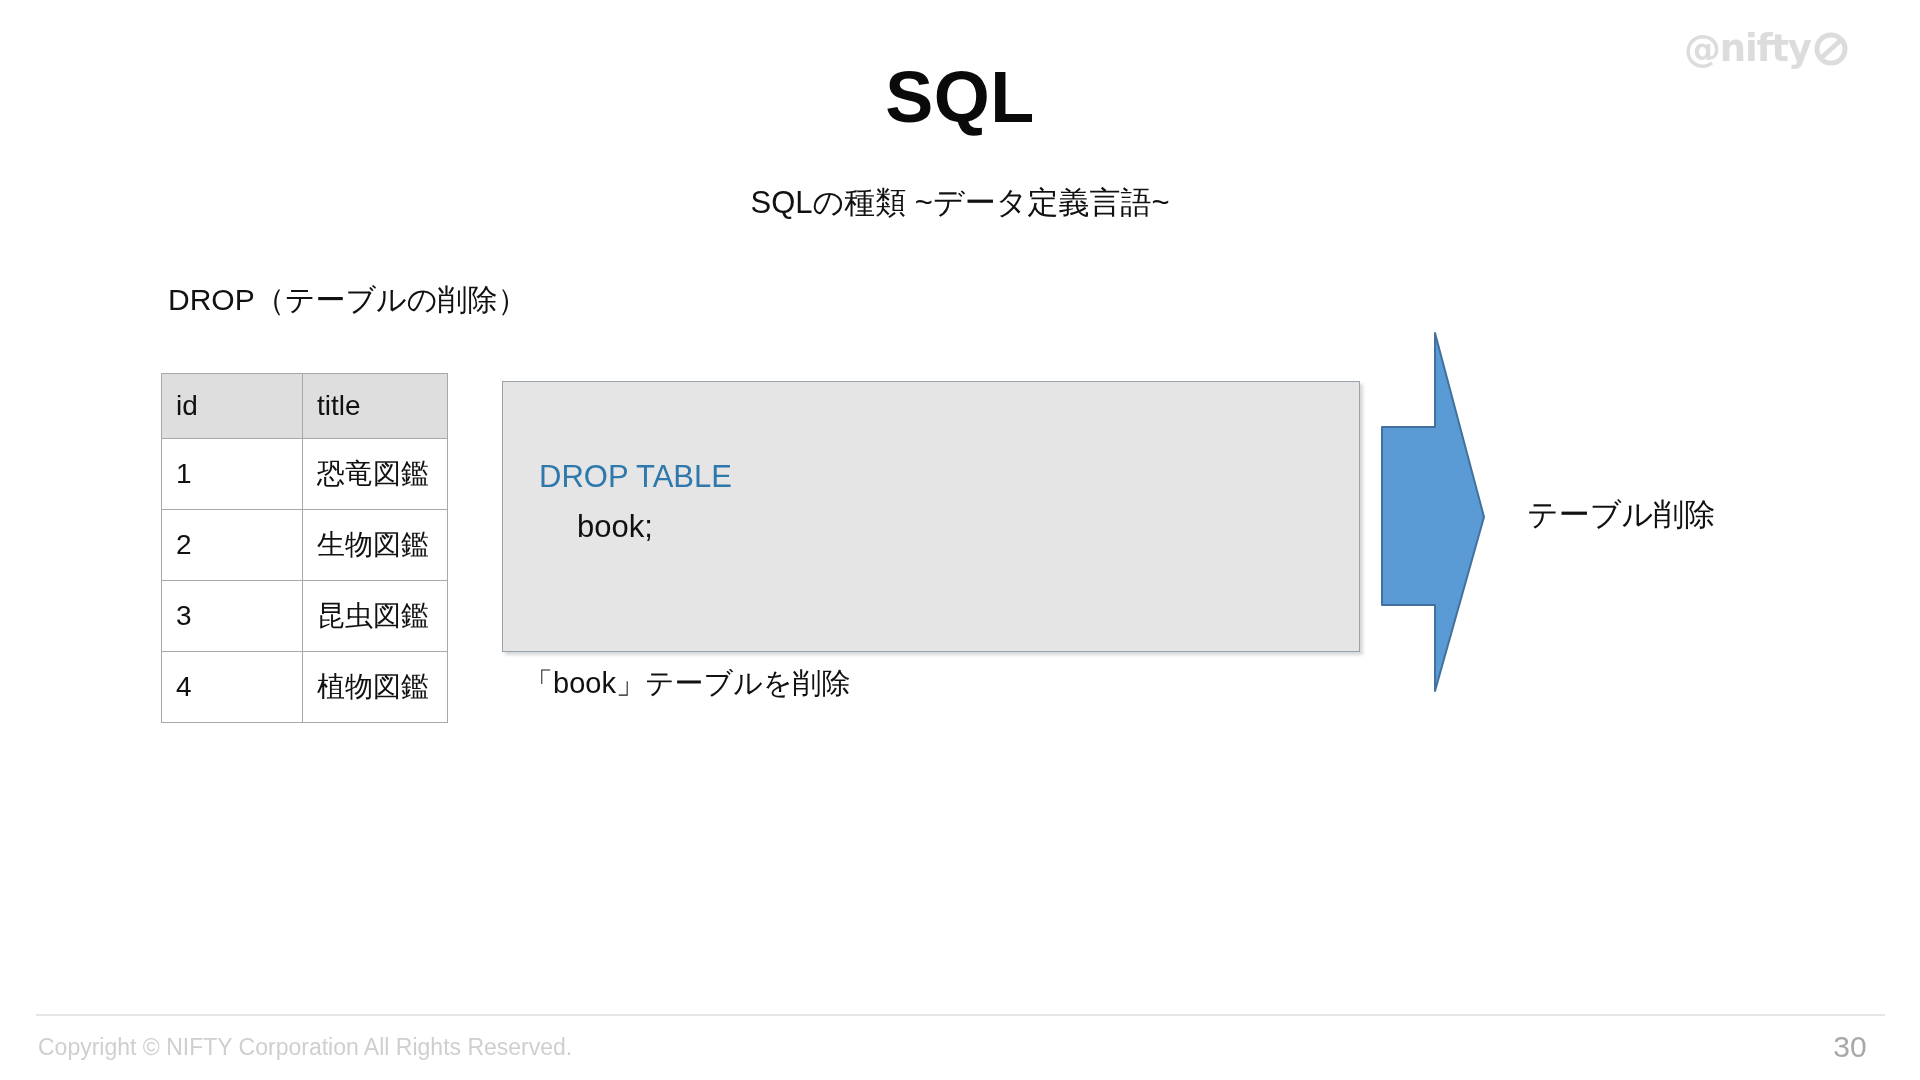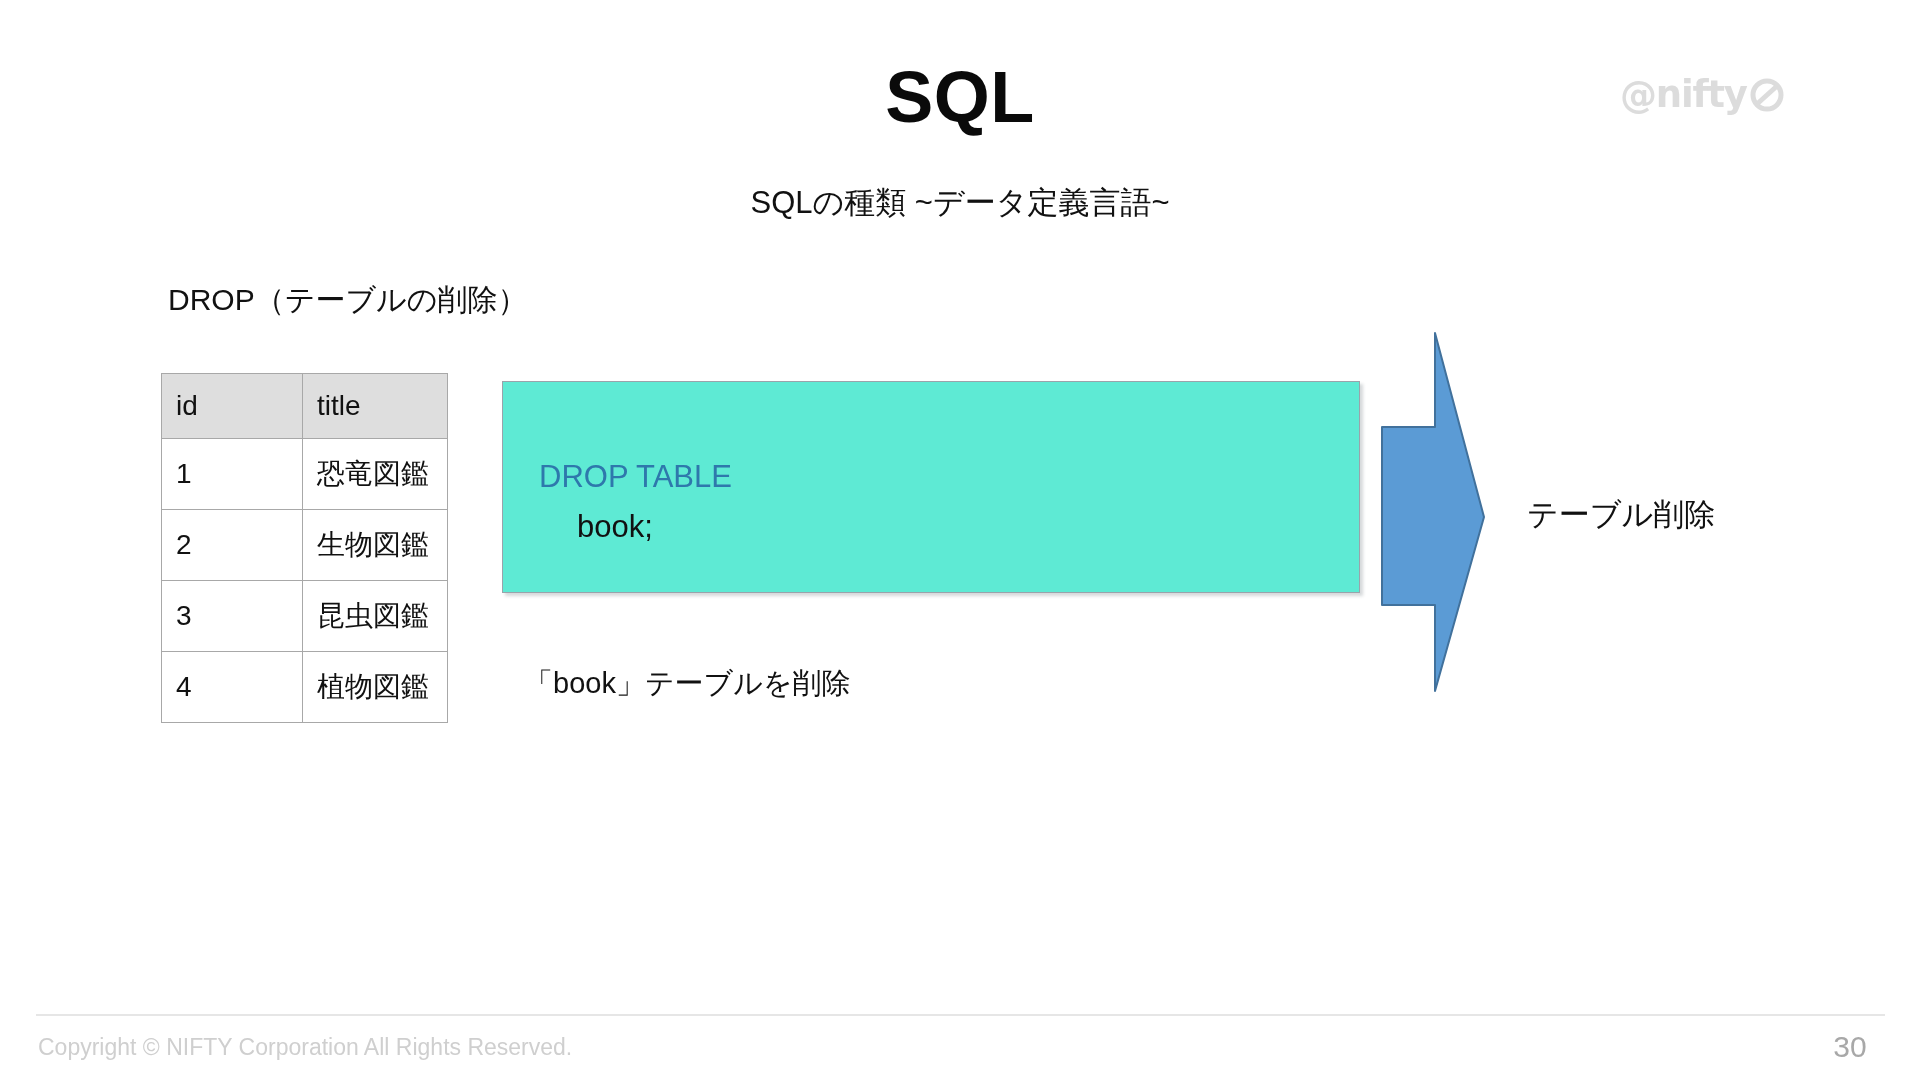--- a/index.html
+++ b/index.html
@@ -15,27 +15,26 @@
     position: relative;
     width: 1920px;
     height: 1080px;
     background: #ffffff;
     overflow: hidden;
   }
 
   
   #brand-logo {
     position: absolute;
-    left: 1620px;
+    left: 1684px;
     top: 30px;
     display: flex;
     align-items: center;
     gap: 3px;
     user-select: none;
-    margin-top: 46px;
   }
   #brand-logo .logo-word {
     font-family: "DejaVu Sans", sans-serif;
     font-size: 37px;
     font-weight: bold;
     letter-spacing: -1.2px;
     color: #DCDCDC;
     line-height: 1;
   }
   #brand-logo .logo-mark {
@@ -106,22 +105,22 @@
   #data-table .col-id { width: 141px; }
   #data-table .col-title { width: 145px; }
   #data-table tbody td { background: #ffffff; }
 
   
   #code-panel {
     position: absolute;
     left: 502px;
     top: 381px;
     width: 858px;
-    height: 212px;
-    background: #5eead4;
+    height: 271px;
+    background: #e5e5e5;
     border: 1px solid #9AA3AB;
     box-sizing: border-box;
     box-shadow: 3px 3px 3px rgba(120,128,136,0.30);
     text-align: center;
   }
   #code-panel .code-line {
     position: absolute;
     font-size: 31px;
     line-height: 1.2;
     white-space: pre;

